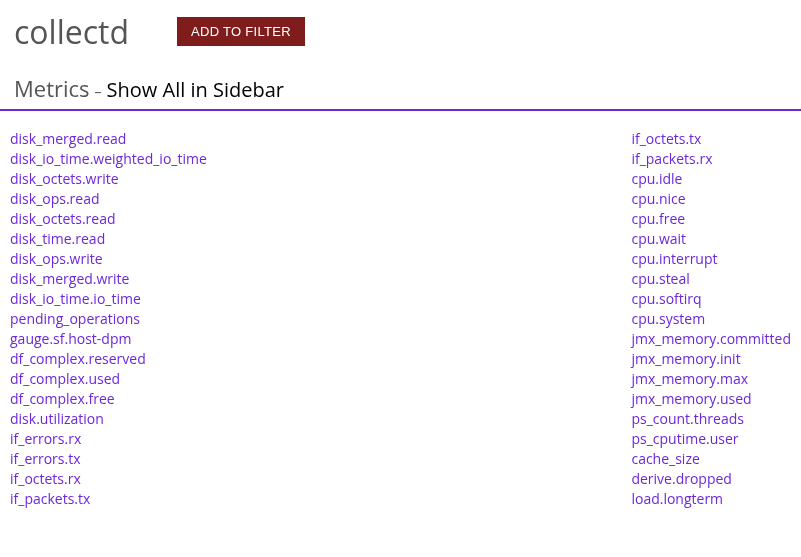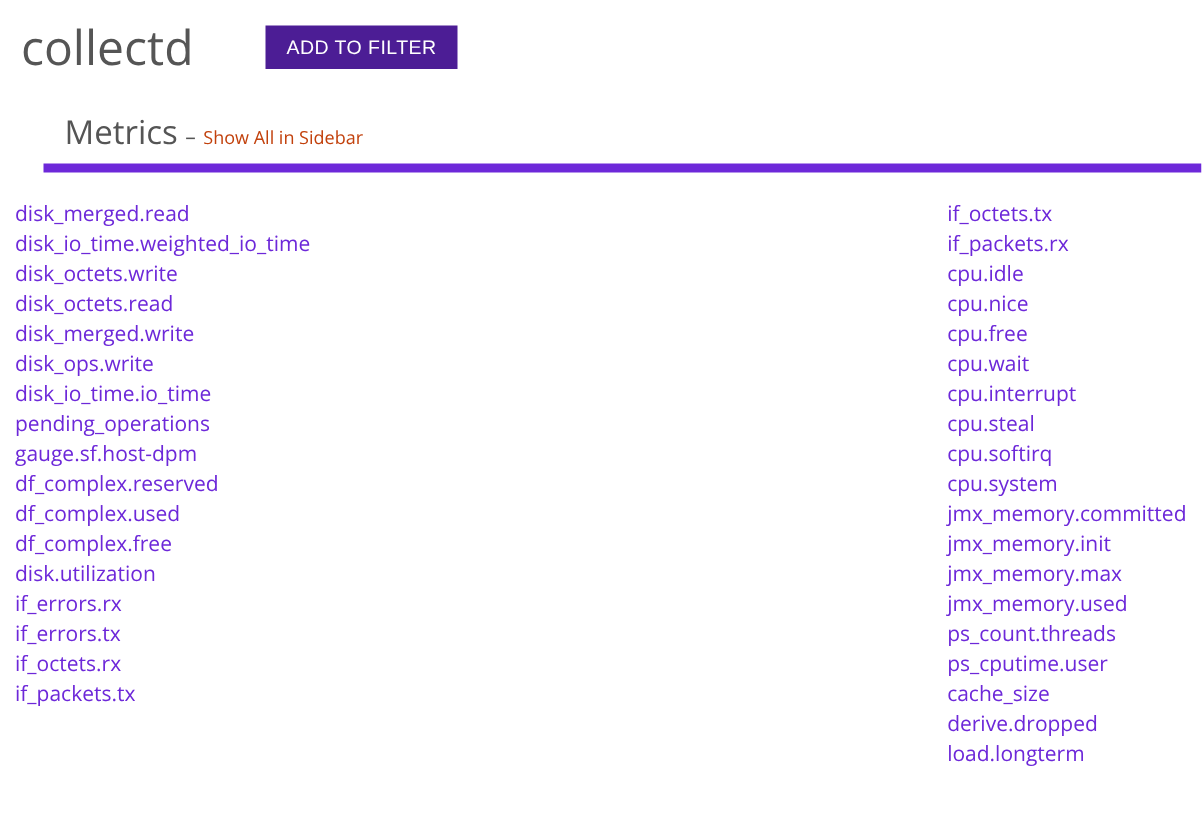--- a/index.html
+++ b/index.html
@@ -18,50 +18,49 @@
       align-items: center;
       padding: 10px 14px 20px 14px;
     }
     .page-title {
       font-size: 32px;
       font-weight: 400;
       color: #555555;
       margin-right: 48px;
     }
     .add-filter-btn {
-      background: #4c1d95;
+      background: #7f1d1d;
       color: #ffffff;
       border: none;
       padding: 7px 14px;
       font-size: 13px;
       font-weight: 400;
       cursor: pointer;
       letter-spacing: 0.3px;
     }
     .section-header {
       display: flex;
       align-items: baseline;
       padding: 0 14px 6px 14px;
-      border-bottom: 6px solid #6d28d9;
+      border-bottom: 2px solid #6d28d9;
       margin-bottom: 18px;
-      margin-left: 29px;
     }
     .section-title {
       font-size: 22px;
       font-weight: 400;
       color: #555555;
     }
     .section-dash {
       font-size: 14px;
       color: #555555;
       margin: 0 5px;
     }
     .section-link {
-      font-size: 12px;
-      color: #c2410c;
+      font-size: 20px;
+      color: #000000;
       cursor: pointer;
     }
     .metrics-columns {
       display: flex;
       padding: 0 10px;
     }
     .metrics-col-left {
       width: 627px;
     }
     .metrics-col-right {
@@ -88,23 +87,25 @@
   <span class="section-title">Metrics</span>
   <span class="section-dash">–</span>
   <a class="section-link">Show All in Sidebar</a>
 </div>
 
 <div class="metrics-columns">
   <div class="metrics-col-left" id="col-left">
       <a class="metric-link">disk_merged.read</a>
       <a class="metric-link">disk_io_time.weighted_io_time</a>
       <a class="metric-link">disk_octets.write</a>
+      <a class="metric-link">disk_ops.read</a>
       <a class="metric-link">disk_octets.read</a>
+      <a class="metric-link">disk_time.read</a>
+      <a class="metric-link">disk_ops.write</a>
       <a class="metric-link">disk_merged.write</a>
-      <a class="metric-link">disk_ops.write</a>
       <a class="metric-link">disk_io_time.io_time</a>
       <a class="metric-link">pending_operations</a>
       <a class="metric-link">gauge.sf.host-dpm</a>
       <a class="metric-link">df_complex.reserved</a>
       <a class="metric-link">df_complex.used</a>
       <a class="metric-link">df_complex.free</a>
       <a class="metric-link">disk.utilization</a>
       <a class="metric-link">if_errors.rx</a>
       <a class="metric-link">if_errors.tx</a>
       <a class="metric-link">if_octets.rx</a>

